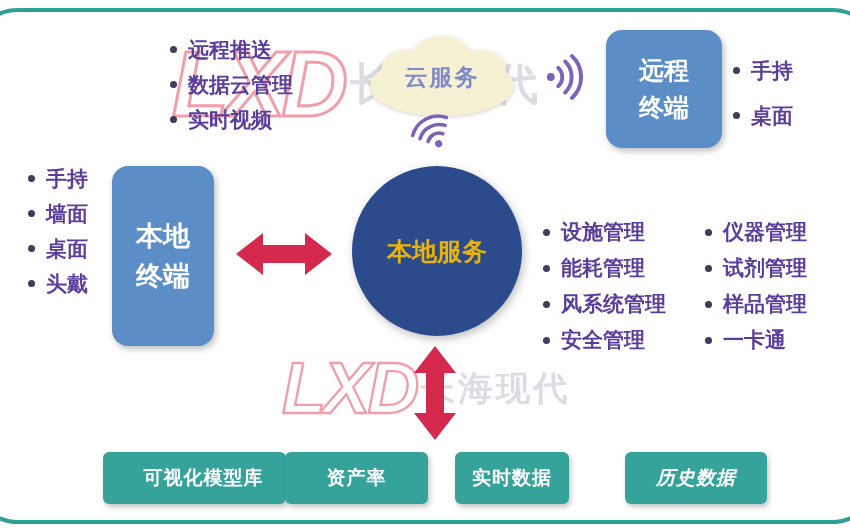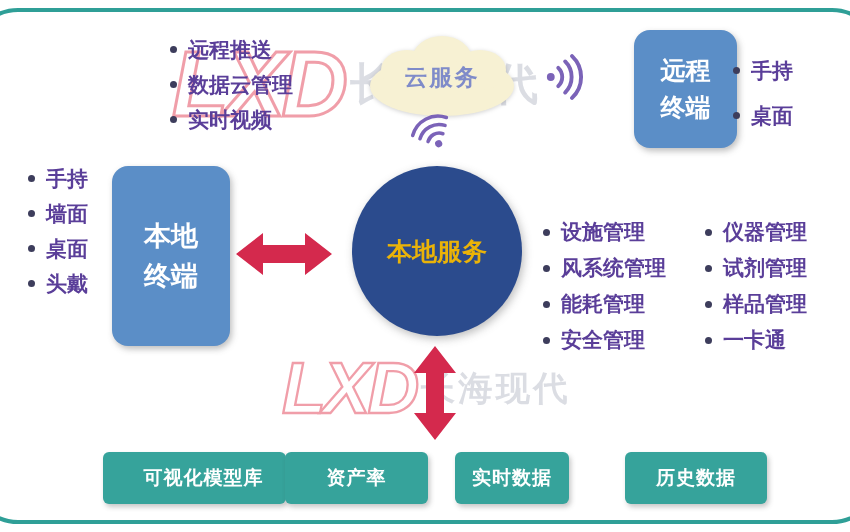--- a/index.html
+++ b/index.html
@@ -47,22 +47,22 @@
   .mgmt-col1{left:543px;top:214px;}     .mgmt-col1 li{height:36px;align-items:center;}
   .mgmt-col2{left:705px;top:214px;}     .mgmt-col2 li{height:36px;}
 
   
   .node{
     position:absolute;z-index:2;background:var(--node-blue,#5b8ec7);
     border-radius:16px;color:#fff;font-weight:bold;text-align:center;
     display:flex;flex-direction:column;align-items:center;justify-content:center;
     line-height:1.5;box-shadow:2px 3px 6px rgba(70,70,70,.35);
   }
-  .local-node{left:112px;top:166px;width:118px;height:180px;font-size:27px;}
-  .remote-node{left:606px;top:30px;width:103px;height:118px;font-size:25px;margin-left:28px;}
+  .local-node{left:112px;top:166px;width:102px;height:180px;font-size:27px;}
+  .remote-node{left:606px;top:30px;width:116px;height:118px;font-size:25px;}
 
   
   .circle{
     position:absolute;z-index:2;left:352px;top:166px;width:170px;height:170px;
     border-radius:50%;background:var(--service-navy,#2b4b8d);
     color:#eab308;font-weight:bold;font-size:25px;
     display:flex;align-items:center;justify-content:center;
     box-shadow:2px 3px 8px rgba(70,70,70,.35);
   }
 
@@ -93,21 +93,21 @@
   .module{
     position:absolute;z-index:2;top:452px;height:52px;
     background:var(--module-teal,#36a39b);border-radius:6px;
     color:#fff;font-weight:bold;font-size:19px;letter-spacing:1px;
     display:flex;align-items:center;justify-content:center;
     box-shadow:2px 3px 5px rgba(70,70,70,.3);
   }
   .module-1{left:103px;width:165px;padding-left:18px;}
   .module-2{left:285px;width:143px;}
   .module-3{left:455px;width:114px;}
-  .module-4{left:625px;width:142px;}
+  .module-4{left:625px;width:142px;font-style:italic;}
 </style>
 </head>
 <body>
 
 <div class="canvas">
 
   <div class="frame"></div>
 
   <div class="watermark wm-top">
     <span class="wm-logo">LXD</span>
@@ -209,25 +209,25 @@
     <span>本地服务</span>
   </div>
 
   <ul class="bullet-list mgmt-col1">
     <li>
         <span class="dot"></span>
         <span>设施管理</span>
       </li>
     <li>
         <span class="dot"></span>
+        <span>能耗管理</span>
+      </li>
+    <li>
+        <span class="dot"></span>
         <span>风系统管理</span>
-      </li>
-    <li>
-        <span class="dot"></span>
-        <span>能耗管理</span>
       </li>
     <li>
         <span class="dot"></span>
         <span>安全管理</span>
       </li>
   </ul>
   <ul class="bullet-list mgmt-col2">
     <li>
         <span class="dot"></span>
         <span>仪器管理</span>

